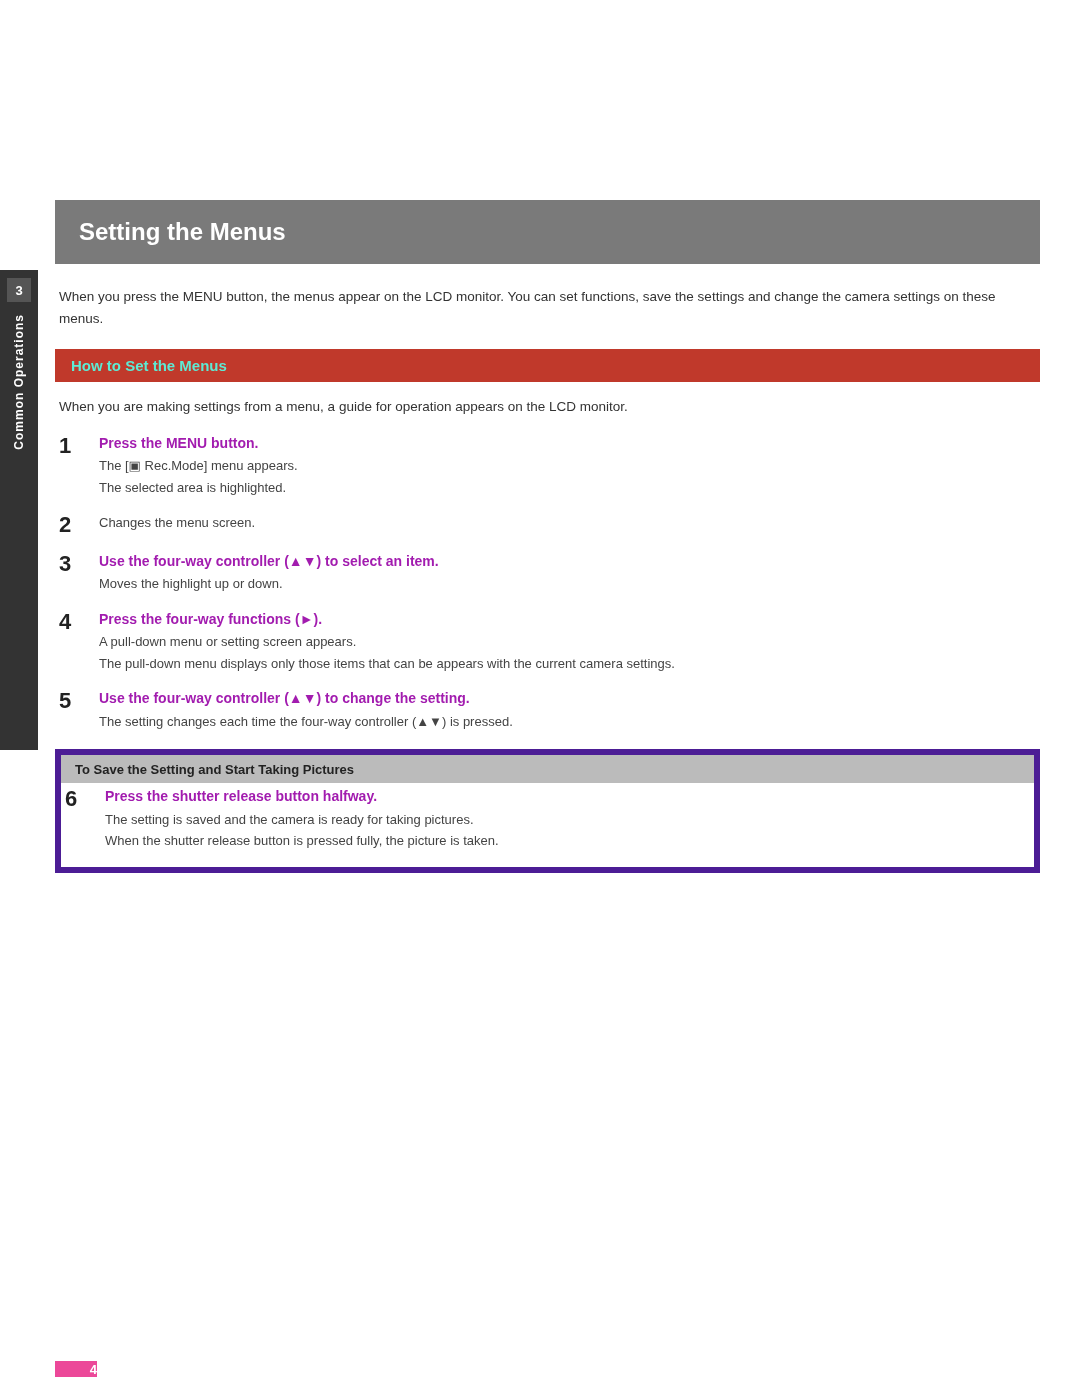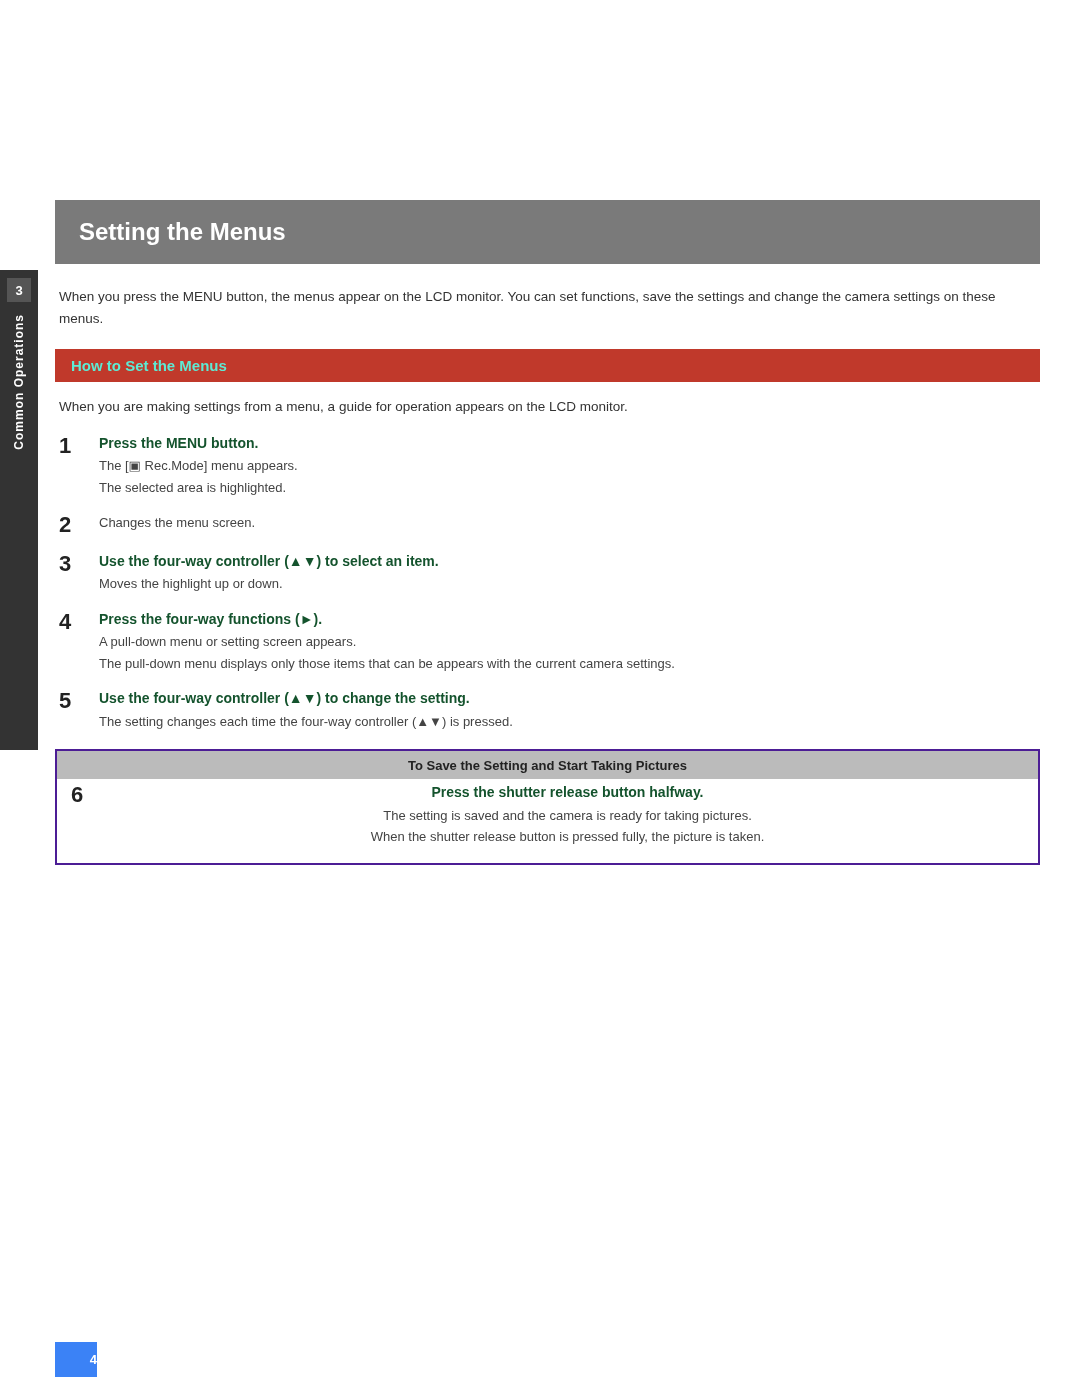--- a/index.html
+++ b/index.html
@@ -137,37 +137,36 @@
       line-height: 1.1;
     }
 
     .step-content {
       flex: 1;
     }
 
     .step-title {
       font-size: 14px;
       font-weight: bold;
-      color: #14532d;
+      color: #a21caf;
       margin-bottom: 3px;
       line-height: 1.4;
     }
 
     .step-desc {
       font-size: 13px;
       color: #444444;
       line-height: 1.5;
       margin-bottom: 2px;
     }
 
     
     .sub-section {
-      border: 2px solid #4c1d95;
+      border: 6px solid #4c1d95;
       margin: 16px 0;
-      text-align: center;
     }
 
     .sub-section-header {
       background: #bbbbbb;
       padding: 6px 14px;
     }
 
     .sub-section-header-text {
       font-size: 13px;
       font-weight: bold;
@@ -181,26 +180,26 @@
     
     .step-6 {
       padding: 0 4px;
     }
 
     
     .page-number {
       position: absolute;
       bottom: 20px;
       left: 55px;
-      background: #3b82f6;
+      background: #ec4899;
       color: #ffffff;
       font-size: 13px;
       font-weight: bold;
       width: 36px;
-      height: 35px;
+      height: 16px;
       display: flex;
       align-items: center;
       justify-content: center;
       padding-left: 42px;
     }
   </style>
 </head>
 <body>
 
 <div class="page-container">

